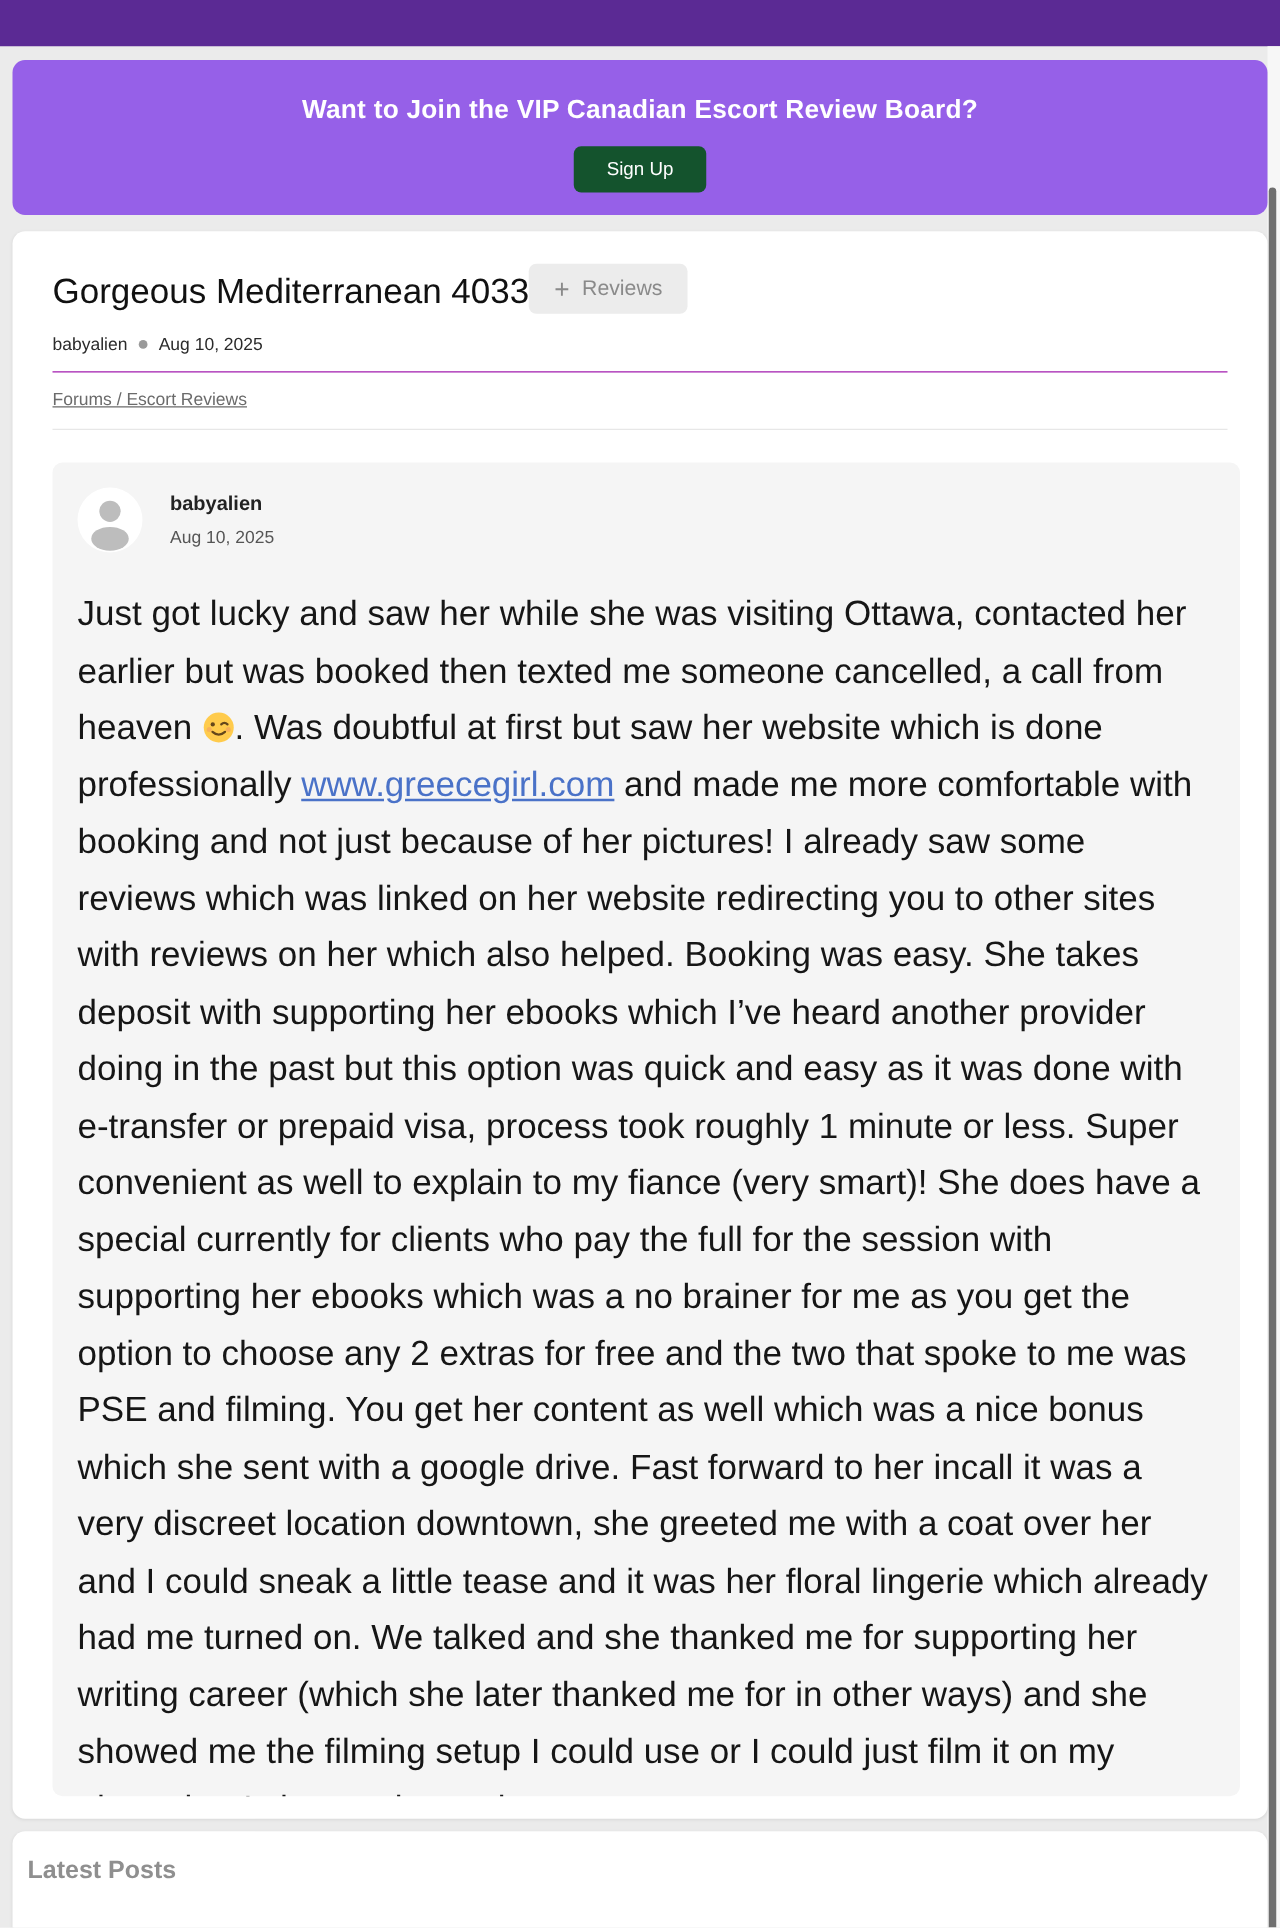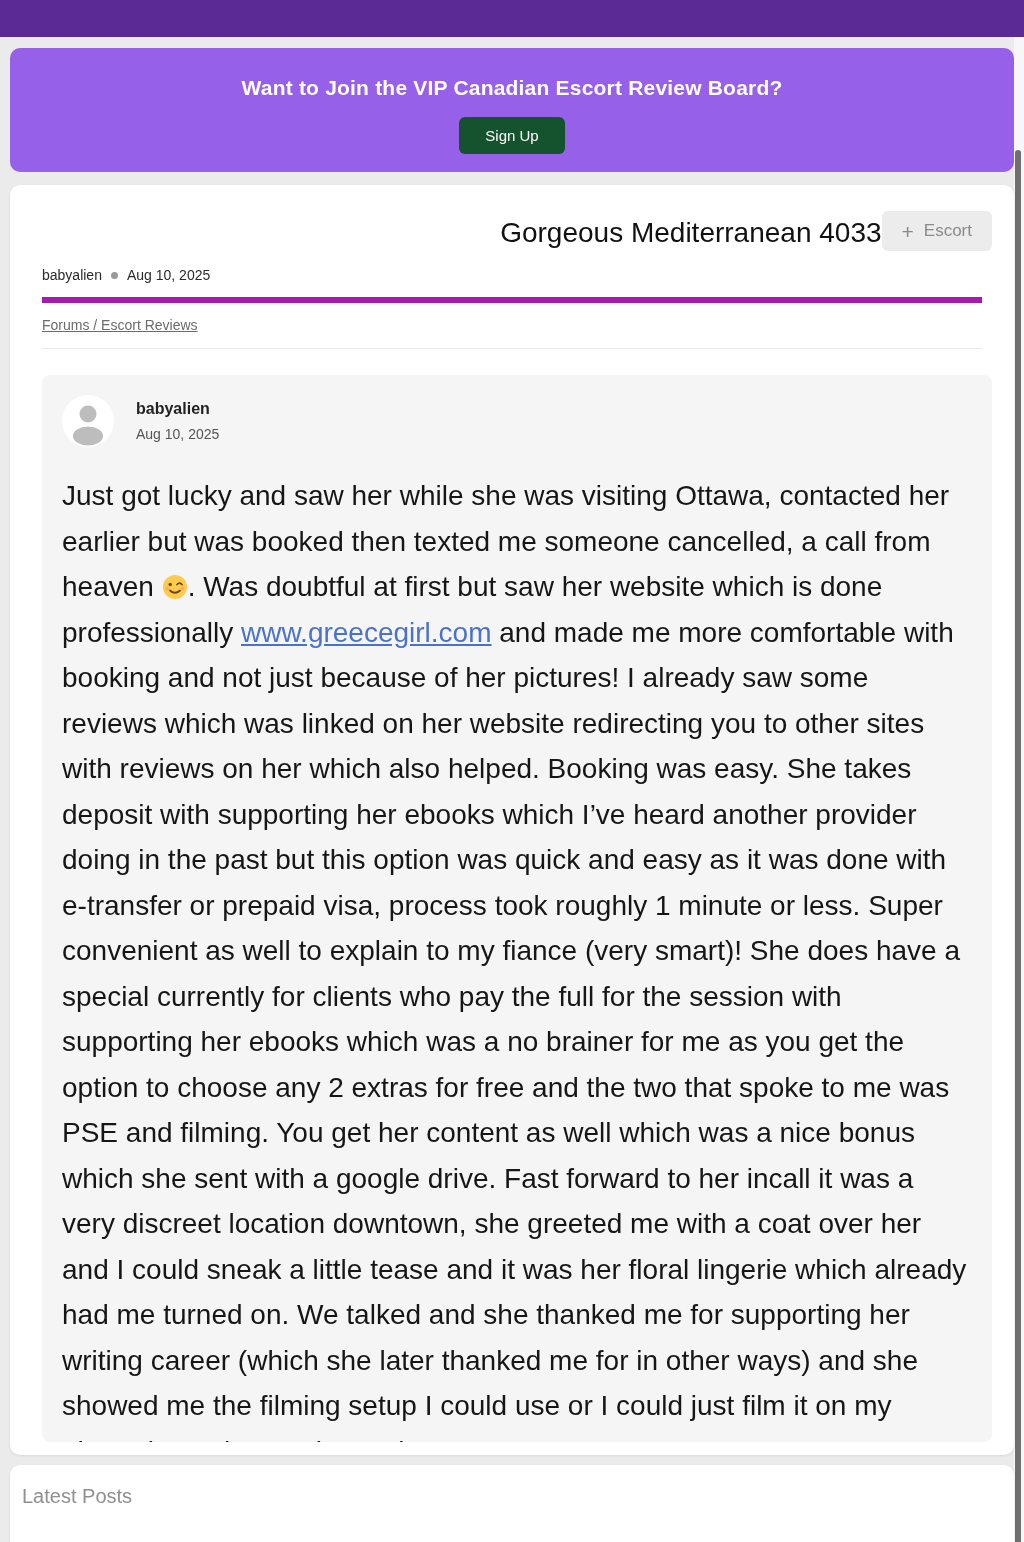--- a/index.html
+++ b/index.html
@@ -55,21 +55,21 @@
   .main-card {
     position: absolute; top: 185px; left: 10px;
     width: 1004px; height: 1270px;
     background: #ffffff;
     border-radius: 10px;
     box-shadow: 0 1px 3px rgba(0,0,0,0.08);
     padding: 26px 22px 10px 22px;
   }
   .thread-header {
     display: flex;
-    justify-content: flex-end;
+    justify-content: flex-start;
     align-items: flex-start;
   }
   .thread-title {
     font-size: 28px;
     font-weight: 400;
     color: #111111;
     padding-left: 10px;
     padding-top: 6px;
   }
   .comment-btn {
@@ -98,21 +98,21 @@
   .byline-dot {
     width: 7px; height: 7px;
     border-radius: 50%;
     background: #9a9a9a;
   }
   .breadcrumb-row {
     margin-top: 14px;
     margin-left: 10px;
     margin-right: 10px;
     padding: 13px 0 14px 0;
-    border-top: 6px solid #a21caf;
+    border-top: 1px solid #a21caf;
     border-bottom: 1px solid #e7e7e7;
   }
   .breadcrumb-link {
     font-size: 14px;
     color: #6b6b6b;
     text-decoration: underline;
     cursor: pointer;
   }
   .post-card {
     margin-top: 26px;
@@ -158,21 +158,21 @@
   .latest-card {
     position: absolute; top: 1465px; left: 10px;
     width: 1004px; height: 90px;
     background: #ffffff;
     border-radius: 10px 10px 0 0;
     box-shadow: 0 1px 3px rgba(0,0,0,0.08);
     padding: 20px 12px;
   }
   .latest-heading {
     font-size: 20px;
-    font-weight: 400;
+    font-weight: 700;
     color: #8f8f8f;
   }
 </style>
 </head>
 <body>
 
 <div class="topbar"></div>
 
 <div class="scroll-track">
   <div class="scroll-thumb"></div>
@@ -181,21 +181,21 @@
 <div class="banner">
   <div class="banner-heading">Want to Join the VIP Canadian Escort Review Board?</div>
   <button class="signup-btn">Sign Up</button>
 </div>
 
 <div class="main-card">
   <div class="thread-header">
     <h1 class="thread-title">Gorgeous Mediterranean 4033</h1>
     <button class="comment-btn">
       <span class="comment-plus">+</span>
-      <span>Escort</span>
+      <span>Reviews</span>
     </button>
   </div>
 
   <div class="byline">
     <span>babyalien</span>
     <span class="byline-dot"></span>
     <span>Aug 10, 2025</span>
   </div>
 
   <div class="breadcrumb-row">

